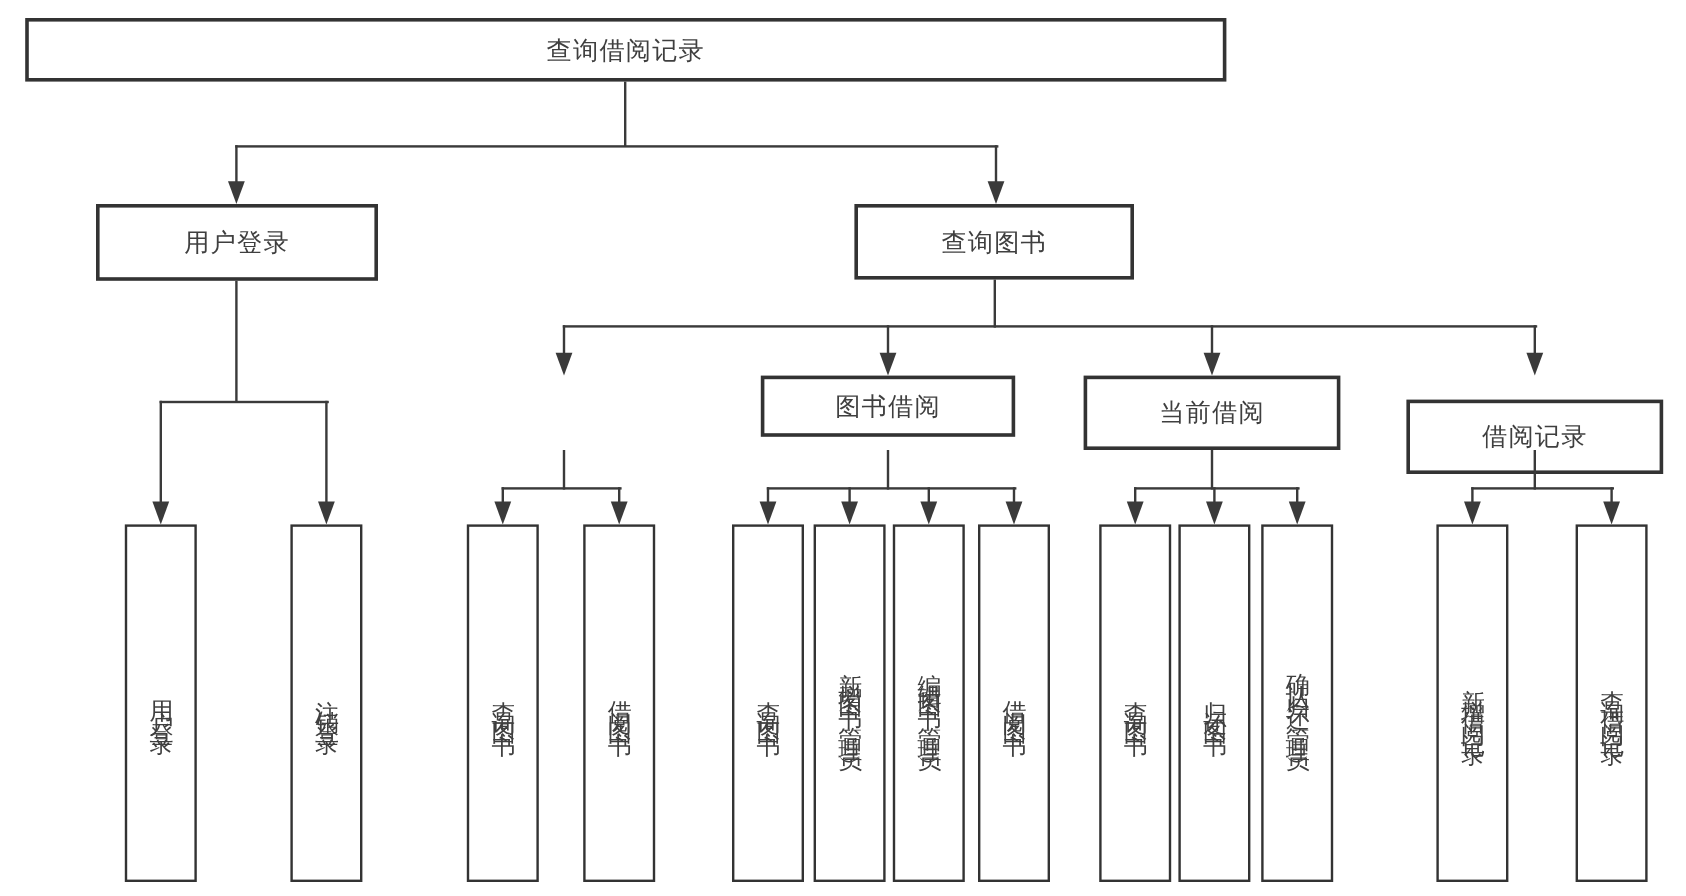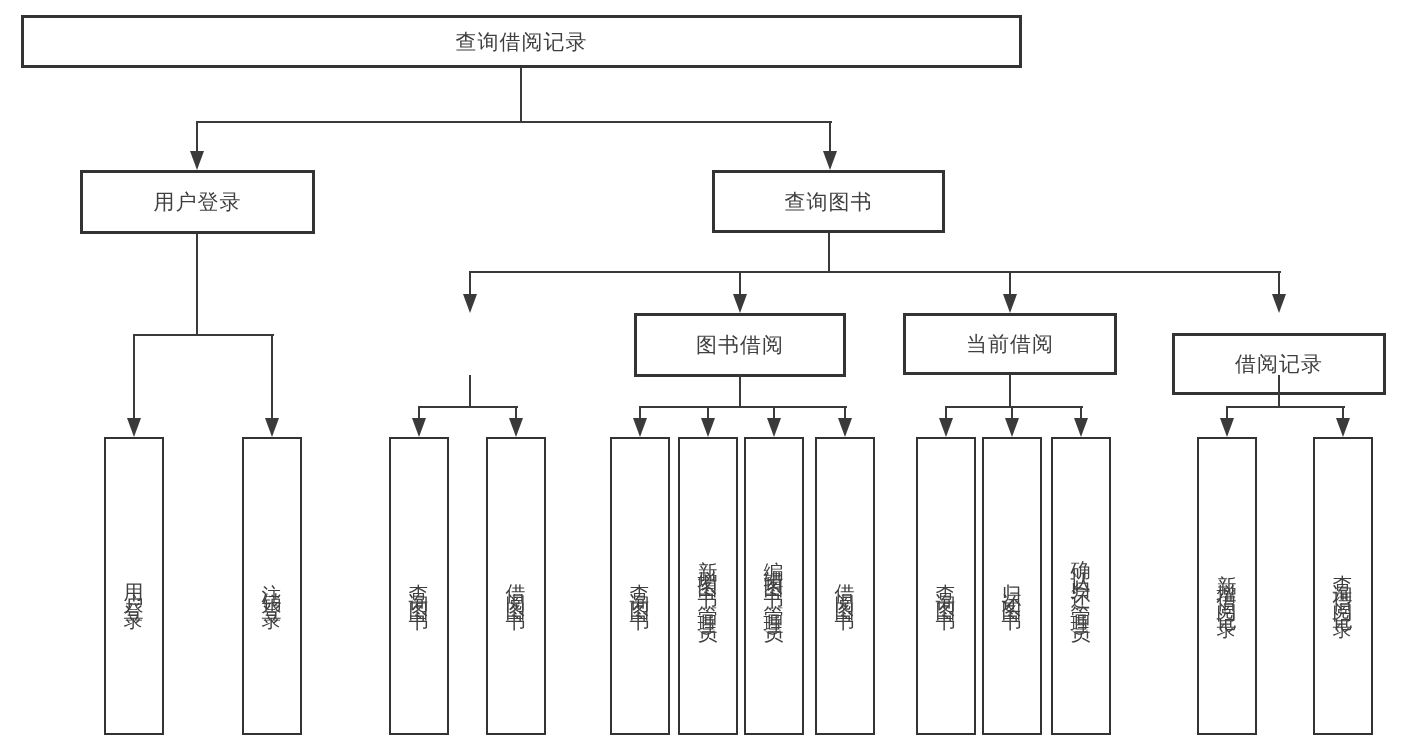--- a/index.html
+++ b/index.html
@@ -103,21 +103,21 @@
   <div class="h" style="left:469px; top:271px; width:812px;"></div>
   <div class="v" style="left:469px; top:271px; height:25px;"></div>
   <div class="a" style="left:463px; top:294px;"></div>
   <div class="v" style="left:739px; top:271px; height:25px;"></div>
   <div class="a" style="left:733px; top:294px;"></div>
   <div class="v" style="left:1009px; top:271px; height:25px;"></div>
   <div class="a" style="left:1003px; top:294px;"></div>
   <div class="v" style="left:1278px; top:271px; height:25px;"></div>
   <div class="a" style="left:1272px; top:294px;"></div>
 
-  <div class="node" style="left:634px; top:313px; width:212px; height:64px;">
+  <div class="node" style="left:634px; top:313px; width:212px; height:51px;">
     <span>图书借阅</span>
   </div>
   <div class="node" style="left:903px; top:313px; width:214px; height:62px;align-items:center;">
     <span>当前借阅</span>
   </div>
   <div class="node" style="left:1172px; top:313px; width:214px; height:62px;margin-top:20px;">
     <span>借阅记录</span>
   </div>
 
   <div class="v" style="left:469px; top:375px; height:33px;"></div>

